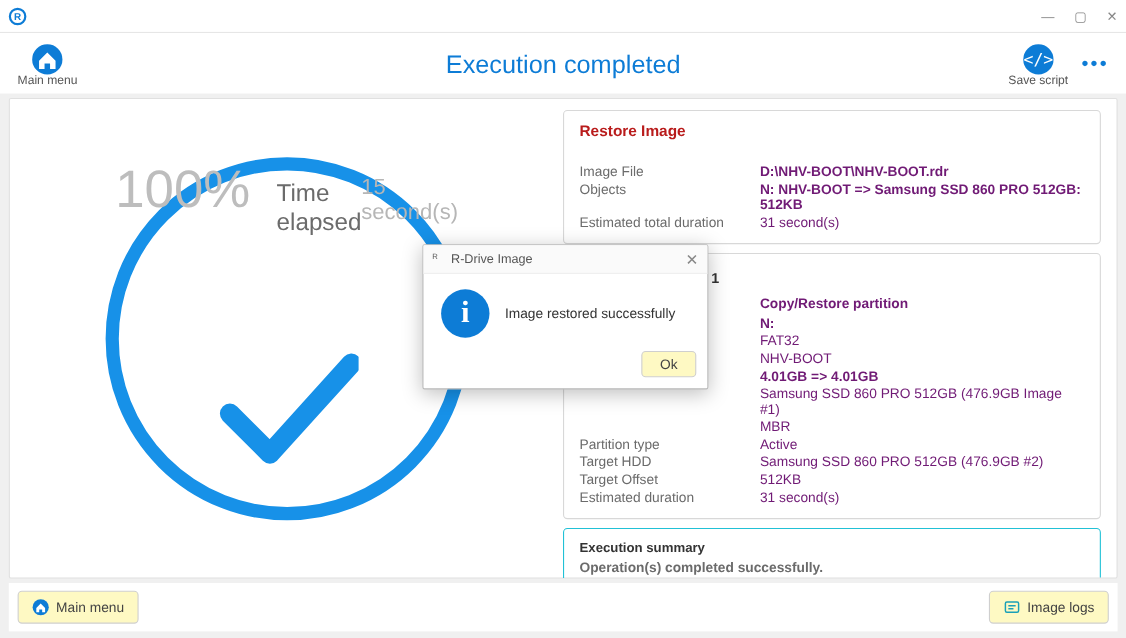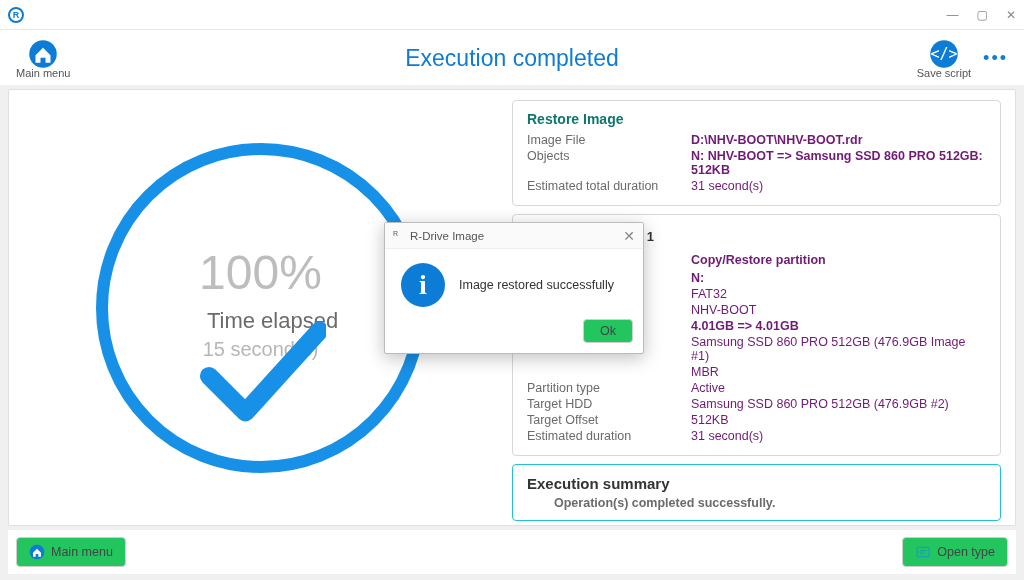--- a/index.html
+++ b/index.html
@@ -44,55 +44,55 @@
     display:flex; overflow:hidden;
     position: relative;
   }
   .left {
     width: 50%; display:flex; align-items:center; justify-content:center;
     flex-direction:column;
   }
   .ring {
     width: 330px; height:330px; border-radius:50%;
     border: 12px solid #1791e8;
-    display:flex; flex-direction:column; align-items:center; justify-content:center;
+    display:flex; flex-direction:row; align-items:flex-start; justify-content:center;
     position:relative;
   }
   .ring .pct { font-size: 48px; color:#bdbdbd; margin-top:-10px;}
   .ring .lbl { font-size: 22px; color:#6b6b6b; margin-top:8px;margin-left:24px;}
   .ring .elapsed { font-size: 20px; color:#b6b6b6; margin-top:4px;}
   .ring .check {
     position:absolute; bottom: 30px;
   }
   .right-pane {
     width: 50%; padding: 10px 14px 10px 0; overflow:auto;
   }
   .panel {
     border:1px solid #d8d8d8; border-radius:4px; padding: 10px 14px; margin-bottom: 8px;
     font-size: 12.5px; color:#595959;
   }
-  .panel h3 { font-size: 14px; color:#0f766e; font-weight:600; margin-bottom:6px;}
+  .panel h3 { font-size: 14px; color:#b91c1c; font-weight:600; margin-bottom:22px;}
   .kv { display:flex; margin: 2px 0; gap: 14px;}
   .kv .k { width: 150px; color:#6b6b6b;}
   .kv .v { flex:1; color:#701a75; }
   .kv .v.bold { font-weight:600;}
   .op-head { display:flex; align-items:center; gap:6px; margin-bottom:6px;}
   .op-head svg { width:22px; height:22px;}
   .op-head span { font-weight:600; color:#333; font-size:13px;}
   .summary {
     border:1px solid #21c1d6; border-radius:4px; padding:10px 14px;
   }
-  .summary h3 { font-size:15px; color:#333; font-weight:600; margin-bottom:4px;}
-  .summary p { color:#6b6b6b; font-weight:600; font-size:12.5px;margin-left:27px;}
+  .summary h3 { font-size:12px; color:#333; font-weight:600; margin-bottom:4px;}
+  .summary p { color:#6b6b6b; font-weight:600; font-size:12.5px;}
   .footer {
     height: 44px; background:#fff; margin: 4px 8px 6px 8px;
     display:flex; align-items:center; padding: 0 8px;
   }
   .btn {
-    border:1px solid #cfcfcf; border-radius:4px; background:#22c55e;
+    border:1px solid #cfcfcf; border-radius:4px; background:#fef9c3;
     padding: 6px 12px; font-size:12.5px; color:#444;
     display:inline-flex; align-items:center; gap:6px; cursor:pointer;
   }
   .footer .spacer { flex:1;}
   
   .modal {
     position:absolute; left:384px; top:222px;
     width: 260px; background:#fff; border:1px solid #bbb; border-radius:2px;
     box-shadow: 0 4px 18px rgba(0,0,0,0.25);
     z-index: 50;
@@ -249,21 +249,21 @@
       </svg>
     <span>Main menu</span>
   </button>
   <div class="spacer"></div>
   <button class="btn">
     <svg width="16" height="16" viewBox="0 0 24 24">
         <rect x="3" y="5" width="18" height="14" rx="2" fill="none" stroke="#1aa0b8" stroke-width="2"></rect>
         <line x1="7" y1="10" x2="17" y2="10" stroke="#1aa0b8" stroke-width="2"></line>
         <line x1="7" y1="14" x2="14" y2="14" stroke="#1aa0b8" stroke-width="2"></line>
       </svg>
-    <span>Open type</span>
+    <span>Image logs</span>
   </button>
 </div>
 
 <div class="modal">
   <div class="mtitle">
     <div class="app-icon">R</div>
     <span>R-Drive Image</span>
     <span class="close">✕</span>
   </div>
   <div class="mbody">

